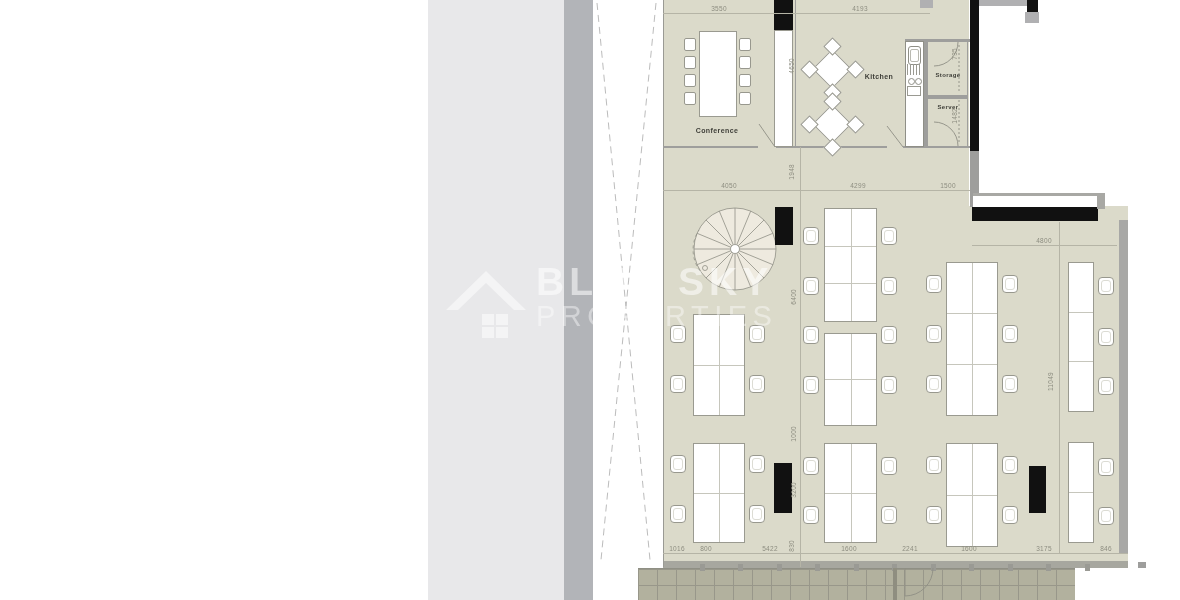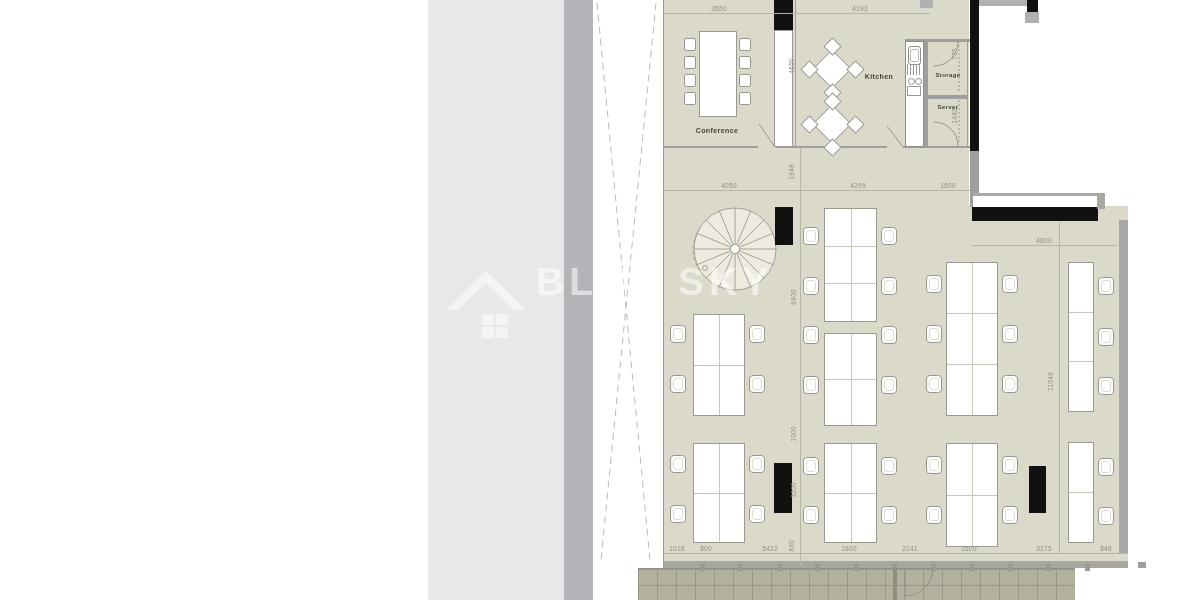--- a/index.html
+++ b/index.html
@@ -247,16 +247,17 @@
   <div class="watermark">
     <svg width="84" height="76" viewBox="0 0 84 76">
       <path d="M2,48 L42,9 L82,48 L70,48 L42,21 L14,48 Z" fill="rgba(255,255,255,.5)"></path>
       <rect x="38" y="52" width="12" height="11" fill="rgba(255,255,255,.5)"></rect>
       <rect x="52" y="52" width="12" height="11" fill="rgba(255,255,255,.5)"></rect>
       <rect x="38" y="65" width="12" height="11" fill="rgba(255,255,255,.5)"></rect>
       <rect x="52" y="65" width="12" height="11" fill="rgba(255,255,255,.5)"></rect>
     </svg>
     <div class="wm-text">
       <div class="wm-title">BLUE SKY</div>
+      <div class="wm-sub">PROPERTIES</div>
     </div>
   </div>
 
 </div>
 
 </body></html>

